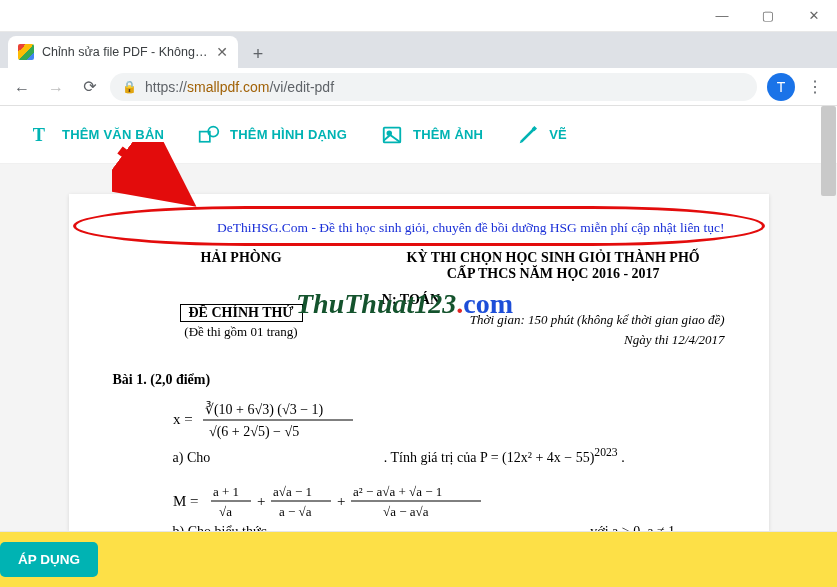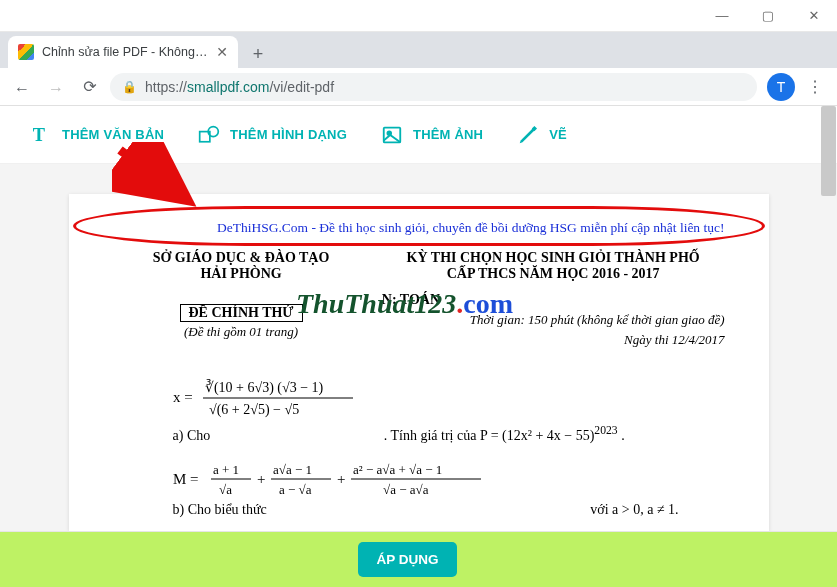--- a/index.html
+++ b/index.html
@@ -16,21 +16,21 @@
 .tab .title { flex: 1; white-space: nowrap; overflow: hidden; text-overflow: ellipsis; }
 .tab .close { margin-left: 6px; font-size: 14px; color: #666; }
 .newtab { width: 28px; height: 28px; display: flex; align-items: center; justify-content: center; color: #5f6368; font-size: 18px; margin-left: 6px; }
 
 
 .addrbar { height: 38px; background: #fff; display: flex; align-items: center; padding: 0 8px; gap: 6px; border-bottom: 1px solid #e0e0e0; }
 .navbtn { width: 28px; height: 28px; display: flex; align-items: center; justify-content: center; color: #5f6368; border-radius: 50%; font-size: 16px; }
 .navbtn.disabled { color: #bdbdbd; }
 .omnibox { flex: 1; height: 28px; background: #f1f3f4; border-radius: 14px; display: flex; align-items: center; padding: 0 12px; gap: 8px; font-size: 14px; color: #5f6368; }
 .omnibox .lock { font-size: 12px; }
-.omnibox .url .host { color: #0f766e; }
+.omnibox .url .host { color: #a16207; }
 .avatar { width: 28px; height: 28px; border-radius: 50%; background: #1a73e8; color: #fff; display: flex; align-items: center; justify-content: center; font-size: 14px; margin-left: 4px; }
 
 
 .apptoolbar { height: 58px; background: #fff; display: flex; align-items: center; padding: 0 30px; gap: 34px; border-bottom: 1px solid #f0f0f0; }
 .toolitem { display: flex; align-items: center; gap: 10px; color: #00b3b3; font-weight: 700; font-size: 13px; letter-spacing: 0.2px; }
 .toolicon { width: 22px; height: 22px; display: flex; align-items: center; justify-content: center; }
 
 
 .canvas { position: absolute; top: 164px; bottom: 56px; left: 0; right: 0; background: #f4f4f4; overflow: hidden; display: flex; justify-content: center; padding-top: 30px; }
 .page { width: 700px; background: #fff; box-shadow: 0 1px 4px rgba(0,0,0,0.12); padding: 26px 44px 20px 44px; position: relative; font-family: "Times New Roman", serif; }
@@ -41,34 +41,34 @@
 
 .ellipse { position: absolute; top: 12px; left: 4px; right: 4px; height: 40px; border: 3px solid #e30c0c; border-radius: 50% / 100%; pointer-events: none; }
 
 .linklike { color: #1a2fd8; font-size: 13.5px; text-align: right; margin-bottom: 14px; }
 .headrow { display: flex; justify-content: space-between; font-weight: bold; font-size: 14px; }
 .headrow div { text-align: center; }
 .left { width: 42%; }
 .right { width: 56%; }
 .boxed { display: inline-block; border: 1.5px solid #000; padding: 0 8px; font-weight: bold; font-size: 14px; margin-top: 12px; }
 .meta { text-align: right; font-style: italic; font-size: 13px; margin-top: 4px; }
-.note { font-style: italic; font-size: 13px; text-align: center; margin-top: 2px; }
+.note { font-size: 13px; text-align: center; margin-top: 2px; }
 
 .watermark { position: absolute; left: 48%; top: 94px; transform: translateX(-50%); font-weight: 800; font-size: 28px; white-space: nowrap; pointer-events: none; }
 .watermark .b { color: #14532d; font-style: italic; }
 .watermark .o { color: #1d4ed8; }
 .watermark .dot { color: #e02424; }
 
 .body { margin-top: 24px; font-size: 14px; }
 .body .bai { font-weight: bold; margin-bottom: 6px; }
 .math { font-family: "Times New Roman", serif; font-size: 14px; }
 .ind { margin-left: 60px; margin-top: 6px; }
 
 
-.bottombar { position: absolute; bottom: 0; left: 0; right: 0; height: 56px; background: #bef264; border-top: 1px solid #e6e6e6; display: flex; justify-content: center; align-items: center; padding-right: 22px; }
+.bottombar { position: absolute; bottom: 0; left: 0; right: 0; height: 56px; background: #fde047; border-top: 1px solid #e6e6e6; display: flex; justify-content: flex-start; align-items: center; padding-right: 22px; }
 .apply { background: #00b3b3; color: #fff; font-weight: 700; font-size: 13.5px; padding: 10px 18px; border-radius: 5px; }
 
 .scrollbar { position: absolute; top: 106px; right: 1px; width: 15px; height: 90px; background: #c9c9c9; border-radius: 2px; }
 </style>
 </head>
 <body>
 
 <div class="titlebar">
   <div class="ctl">—</div>
   <div class="ctl">▢</div>
@@ -147,21 +147,20 @@
 </svg>
 
 <div class="canvas">
   <div class="page">
     <div class="ellipse"></div>
 
     <div class="linklike">DeThiHSG.Com - Đề thi học sinh giỏi, chuyên đề bồi dưỡng HSG miễn phí cập nhật liên tục!</div>
 
     <div class="headrow">
       <div class="left">
-        <div>SỞ GIÁO DỤC &amp; ĐÀO TẠO</div>
         <div>HẢI PHÒNG</div>
       </div>
       <div class="right">
         <div>KỲ THI CHỌN HỌC SINH GIỎI THÀNH PHỐ</div>
         <div>CẤP THCS NĂM HỌC 2016 - 2017</div>
       </div>
     </div>
 
     <div class="watermark">
       <span class="b">ThuThuat123</span><span class="dot">.</span><span class="o">com</span>
@@ -173,20 +172,21 @@
         <div class="note">(Đề thi gồm 01 trang)</div>
       </div>
       <div style="width:56%; text-align:center;">
         <div style="font-weight:bold; font-size:14px; text-align:left; padding-right:60px;">N: TOÁN</div>
         <div class="meta">Thời gian: 150  phút (không kể thời gian giao đề)</div>
         <div class="meta">Ngày thi 12/4/2017</div>
       </div>
     </div>
 
     <div class="body">
+      <div class="bai">Bài 1. (2,0 điểm)</div>
 
       <div class="ind math">
         <svg width="220" height="50" viewBox="0 0 220 50">
           <text x="0" y="30" font-family="Times New Roman" font-size="15">x =</text>
           <text x="32" y="20" font-family="Times New Roman" font-size="14">∛(10 + 6√3) (√3 − 1)</text>
           <line x1="30" y1="26" x2="180" y2="26" stroke="#000"></line>
           <text x="36" y="42" font-family="Times New Roman" font-size="14">√(6 + 2√5) − √5</text>
         </svg>
       </div>
 

